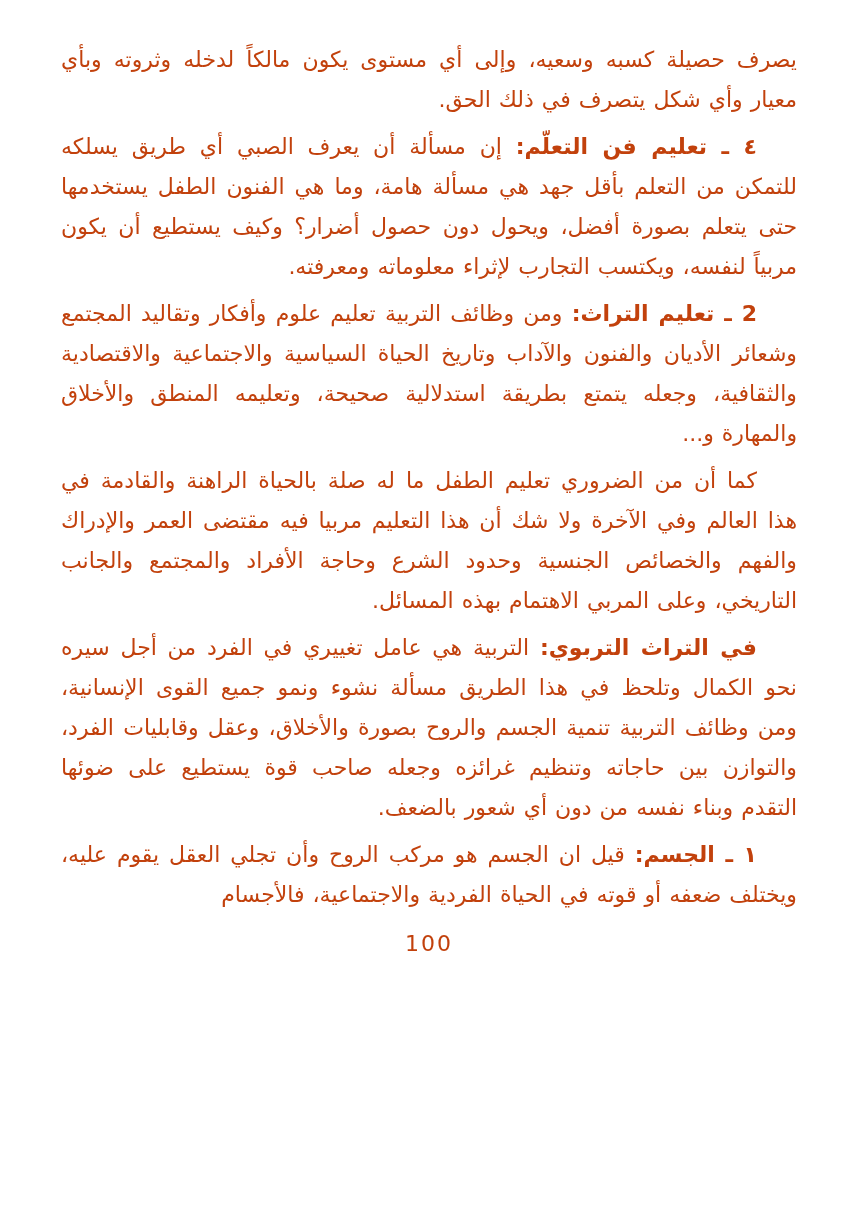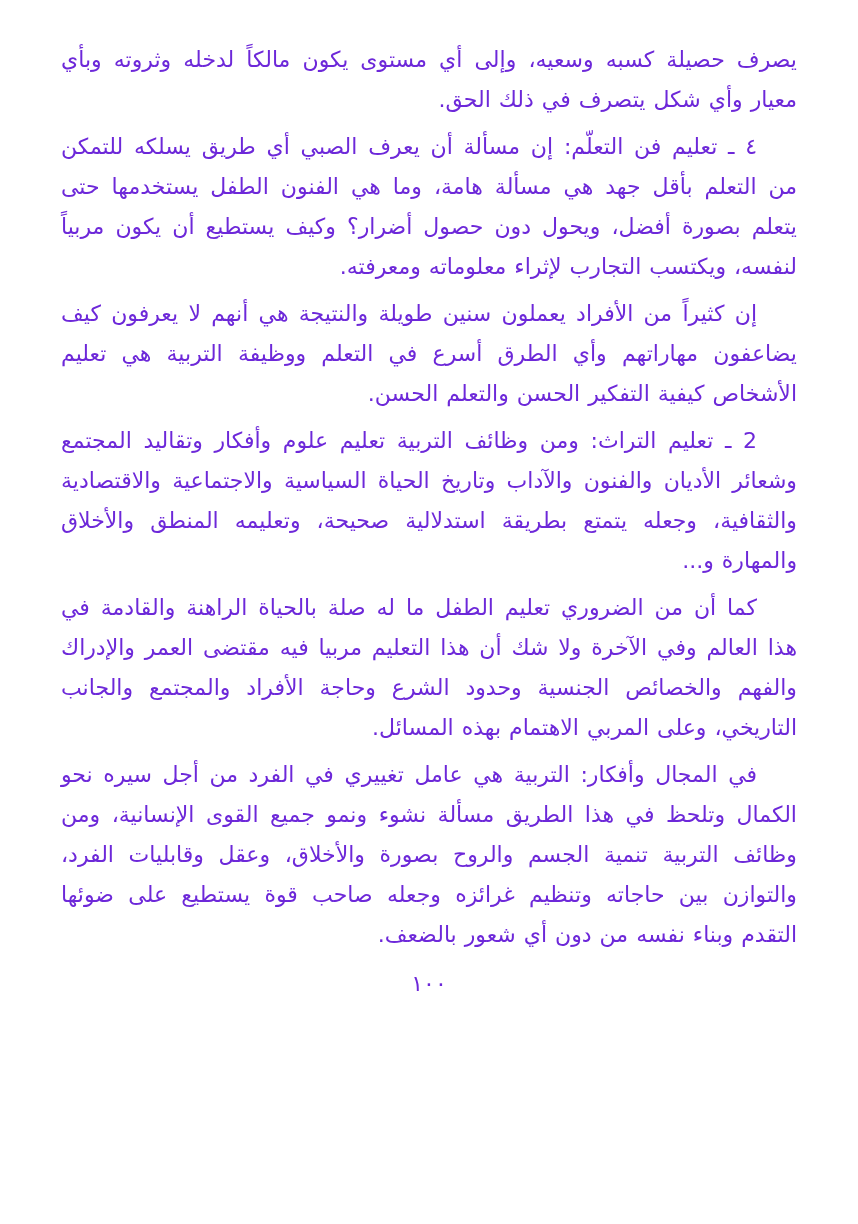--- a/index.html
+++ b/index.html
@@ -6,68 +6,68 @@
     margin: 0;
     padding: 0;
     background: #ffffff;
   }
   .book-page {
     position: relative;
     box-sizing: border-box;
     width: 858px;
     height: 1224px;
     background: #ffffff;
-    color: #6d28d9;
+    color: #c2410c;
     font-family: "DejaVu Sans", sans-serif;
     padding: 40px 61px 0 61px;
     overflow: hidden;
   }
   .text-block {
     direction: rtl;
     unicode-bidi: embed;
   }
   p.para {
     margin: 0 0 7px 0;
     font-size: 22px;
     line-height: 40px;
     text-align: justify;
     text-justify: inter-word;
     word-spacing: 1px;
   }
   p.para.indent {
     text-indent: 40px;
   }
   .lead {
-    font-weight: 400;
+    font-weight: 700;
   }
   .folio {
     direction: rtl;
     text-align: center;
     font-size: 22px;
     line-height: 30px;
     margin-top: 14px;
     letter-spacing: 2px;
   }
 </style>
 </head>
 <body>
 
 <div class="book-page">
   <div class="text-block">
 
     <p class="para"><span class="lead"></span><span>يصرف حصيلة كسبه وسعيه، وإلى أي مستوى يكون مالكاً لدخله وثروته وبأي معيار وأي شكل يتصرف في ذلك الحق.</span></p>
 
     <p class="para indent"><span class="lead">٤ ـ تعليم فن التعلّم:</span><span> إن مسألة أن يعرف الصبي أي طريق يسلكه للتمكن من التعلم بأقل جهد هي مسألة هامة، وما هي الفنون الطفل يستخدمها حتى يتعلم بصورة أفضل، ويحول دون حصول أضرار؟ وكيف يستطيع أن يكون مربياً لنفسه، ويكتسب التجارب لإثراء معلوماته ومعرفته.</span></p>
 
-    <p class="para indent"><span class="lead"></span><span>إن كثيراً من الأفراد يعملون سنين طويلة والنتيجة هي أنهم لا يعرفون كيف يضاعفون مهاراتهم وأي الطرق أسرع في التعلم ووظيفة التربية هي تعليم الأشخاص كيفية التفكير الحسن والتعلم الحسن.</span></p>
 
     <p class="para indent"><span class="lead">2 ـ تعليم التراث:</span><span> ومن وظائف التربية تعليم علوم وأفكار وتقاليد المجتمع وشعائر الأديان والفنون والآداب وتاريخ الحياة السياسية والاجتماعية والاقتصادية والثقافية، وجعله يتمتع بطريقة استدلالية صحيحة، وتعليمه المنطق والأخلاق والمهارة و...</span></p>
 
     <p class="para indent"><span class="lead"></span><span>كما أن من الضروري تعليم الطفل ما له صلة بالحياة الراهنة والقادمة في هذا العالم وفي الآخرة ولا شك أن هذا التعليم مربيا فيه مقتضى العمر والإدراك والفهم والخصائص الجنسية وحدود الشرع وحاجة الأفراد والمجتمع والجانب التاريخي، وعلى المربي الاهتمام بهذه المسائل.</span></p>
 
-    <p class="para indent"><span class="lead">في المجال وأفكار:</span><span> التربية هي عامل تغييري في الفرد من أجل سيره نحو الكمال وتلحظ في هذا الطريق مسألة نشوء ونمو جميع القوى الإنسانية، ومن وظائف التربية تنمية الجسم والروح بصورة والأخلاق، وعقل وقابليات الفرد، والتوازن بين حاجاته وتنظيم غرائزه وجعله صاحب قوة يستطيع على ضوئها التقدم وبناء نفسه من دون أي شعور بالضعف.</span></p>
+    <p class="para indent"><span class="lead">في التراث التربوي:</span><span> التربية هي عامل تغييري في الفرد من أجل سيره نحو الكمال وتلحظ في هذا الطريق مسألة نشوء ونمو جميع القوى الإنسانية، ومن وظائف التربية تنمية الجسم والروح بصورة والأخلاق، وعقل وقابليات الفرد، والتوازن بين حاجاته وتنظيم غرائزه وجعله صاحب قوة يستطيع على ضوئها التقدم وبناء نفسه من دون أي شعور بالضعف.</span></p>
 
 
+    <p class="para indent"><span class="lead">١ ـ الجسم:</span><span> قيل ان الجسم هو مركب الروح وأن تجلي العقل يقوم عليه، ويختلف ضعفه أو قوته في الحياة الفردية والاجتماعية، فالأجسام</span></p>
 
   </div>
 
-  <div class="folio">١٠٠</div>
+  <div class="folio">100</div>
 </div>
 
 </body></html>

